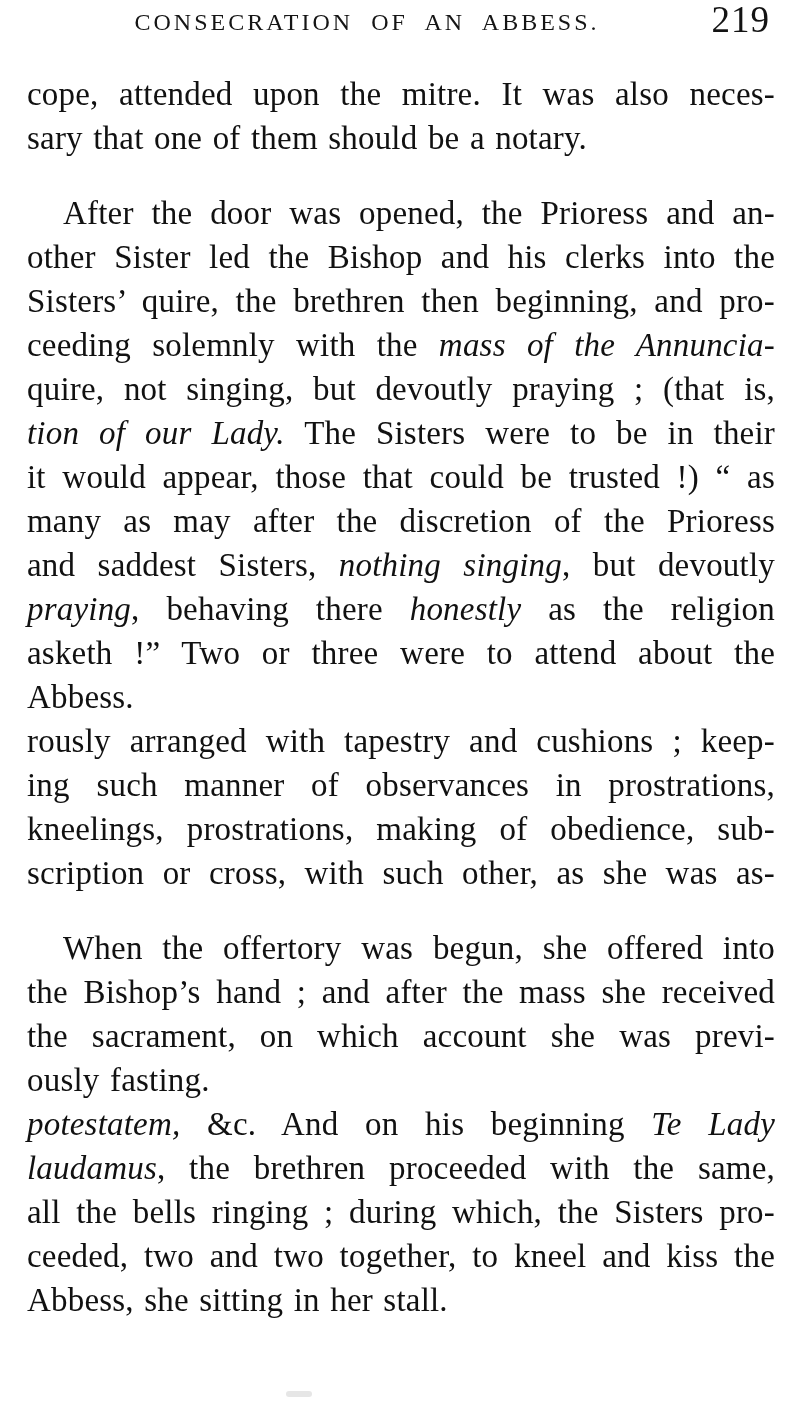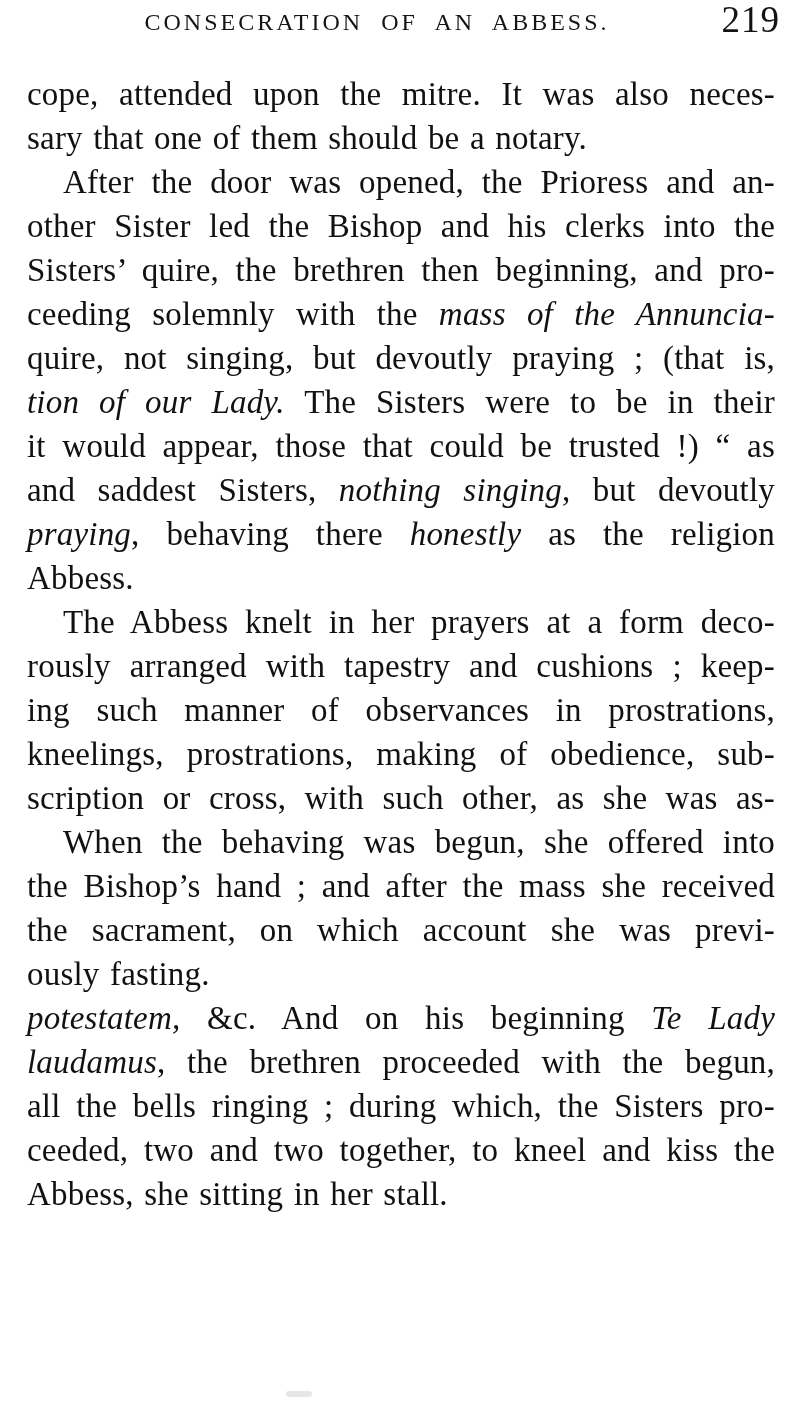--- a/index.html
+++ b/index.html
@@ -7,21 +7,21 @@
   body {
     width: 800px; height: 1423px;
     background: #ffffff;
     color: #111111;
     font-family: "Liberation Serif", "DejaVu Serif", serif;
     position: relative;
     overflow: hidden;
   }
   .page { position: absolute; inset: 0; }
   .page-header {
-    position: absolute; top: 0; left: 35px; width: 748px; height: 62px;
+    position: absolute; top: 0; left: 25px; width: 748px; height: 62px;
   }
   .running-title {
     position: absolute; top: 9px; left: 0; width: 100%;
     text-align: center;
     transform: translateX(-32px);
     font-size: 24px;
     letter-spacing: 3px;
     word-spacing: 9px;
     color: #151515;
     white-space: nowrap;
@@ -40,21 +40,21 @@
     font-size: 33px;
     line-height: 44px;
     letter-spacing: 0.2px;
     word-spacing: 2px;
     text-align: justify;
     text-align-last: left;
     text-justify: inter-word;
     white-space: normal;
   }
   .line.jfull { text-align-last: justify; }
-  .line.indent { text-indent: 36px; }
+  .line.indent { text-indent: 36px; margin-top: 31px; }
   .line i { font-style: italic; }
   .scan-smudge {
     position: absolute; top: 1391px; left: 286px;
     width: 26px; height: 6px;
     background: #9a9a9a;
     opacity: 0.25;
     border-radius: 3px;
   }
 </style>
 </head>
@@ -73,40 +73,41 @@
         <div class="line"><span>sary that one of them should be a notary.</span></div>
       </div>
       <div class="paragraph">
         <div class="line jfull indent"><span>After the door was opened, the Prioress and an-</span></div>
         <div class="line jfull"><span>other Sister led the Bishop and his clerks into the</span></div>
         <div class="line jfull"><span>Sisters’ quire, the brethren then beginning, and pro-</span></div>
         <div class="line jfull"><span>ceeding solemnly with the </span><i>mass of the Annuncia-</i></div>
         <div class="line jfull"><span>quire, not singing, but devoutly praying ; (that is,</span></div>
         <div class="line jfull"><i>tion of our Lady.</i><span>  The Sisters were to be in their</span></div>
         <div class="line jfull"><span>it would appear, those that could be trusted !)  “ as</span></div>
+        <div class="line jfull"><span>many as may after the discretion of the Prioress</span></div>
         <div class="line jfull"><span>and saddest Sisters, </span><i>nothing singing</i><span>, but devoutly</span></div>
         <div class="line jfull"><i>praying</i><span>, behaving there </span><i>honestly</i><span> as the religion</span></div>
+        <div class="line jfull"><span>asketh !”  Two or three were to attend about the</span></div>
         <div class="line"><span>Abbess.</span></div>
       </div>
       <div class="paragraph">
-        <div class="line jfull indent"><span>The Abbess knelt in her prayers at a form deco-</span></div>
         <div class="line jfull"><span>rously arranged with tapestry and cushions ; keep-</span></div>
         <div class="line jfull"><span>ing such manner of observances in prostrations,</span></div>
         <div class="line jfull"><span>kneelings, prostrations, making of obedience, sub-</span></div>
         <div class="line jfull"><span>scription or cross, with such other, as she was as-</span></div>
       </div>
       <div class="paragraph">
-        <div class="line jfull indent"><span>When the behaving was begun, she offered into</span></div>
+        <div class="line jfull indent"><span>When the offertory was begun, she offered into</span></div>
         <div class="line jfull"><span>the Bishop’s hand ; and after the mass she received</span></div>
         <div class="line jfull"><span>the sacrament, on which account she was previ-</span></div>
         <div class="line"><span>ously fasting.</span></div>
       </div>
       <div class="paragraph">
         <div class="line jfull"><i>potestatem,</i><span> &amp;c.  And on his beginning </span><i>Te Lady</i></div>
-        <div class="line jfull"><i>laudamus</i><span>, the brethren proceeded with the begun,</span></div>
+        <div class="line jfull"><i>laudamus</i><span>, the brethren proceeded with the same,</span></div>
         <div class="line jfull"><span>all the bells ringing ; during which, the Sisters pro-</span></div>
         <div class="line jfull"><span>ceeded, two and two together, to kneel and kiss the</span></div>
         <div class="line"><span>Abbess, she sitting in her stall.</span></div>
       </div>
     </div>
 
   <div class="scan-smudge"></div>
 
 </div>
 

